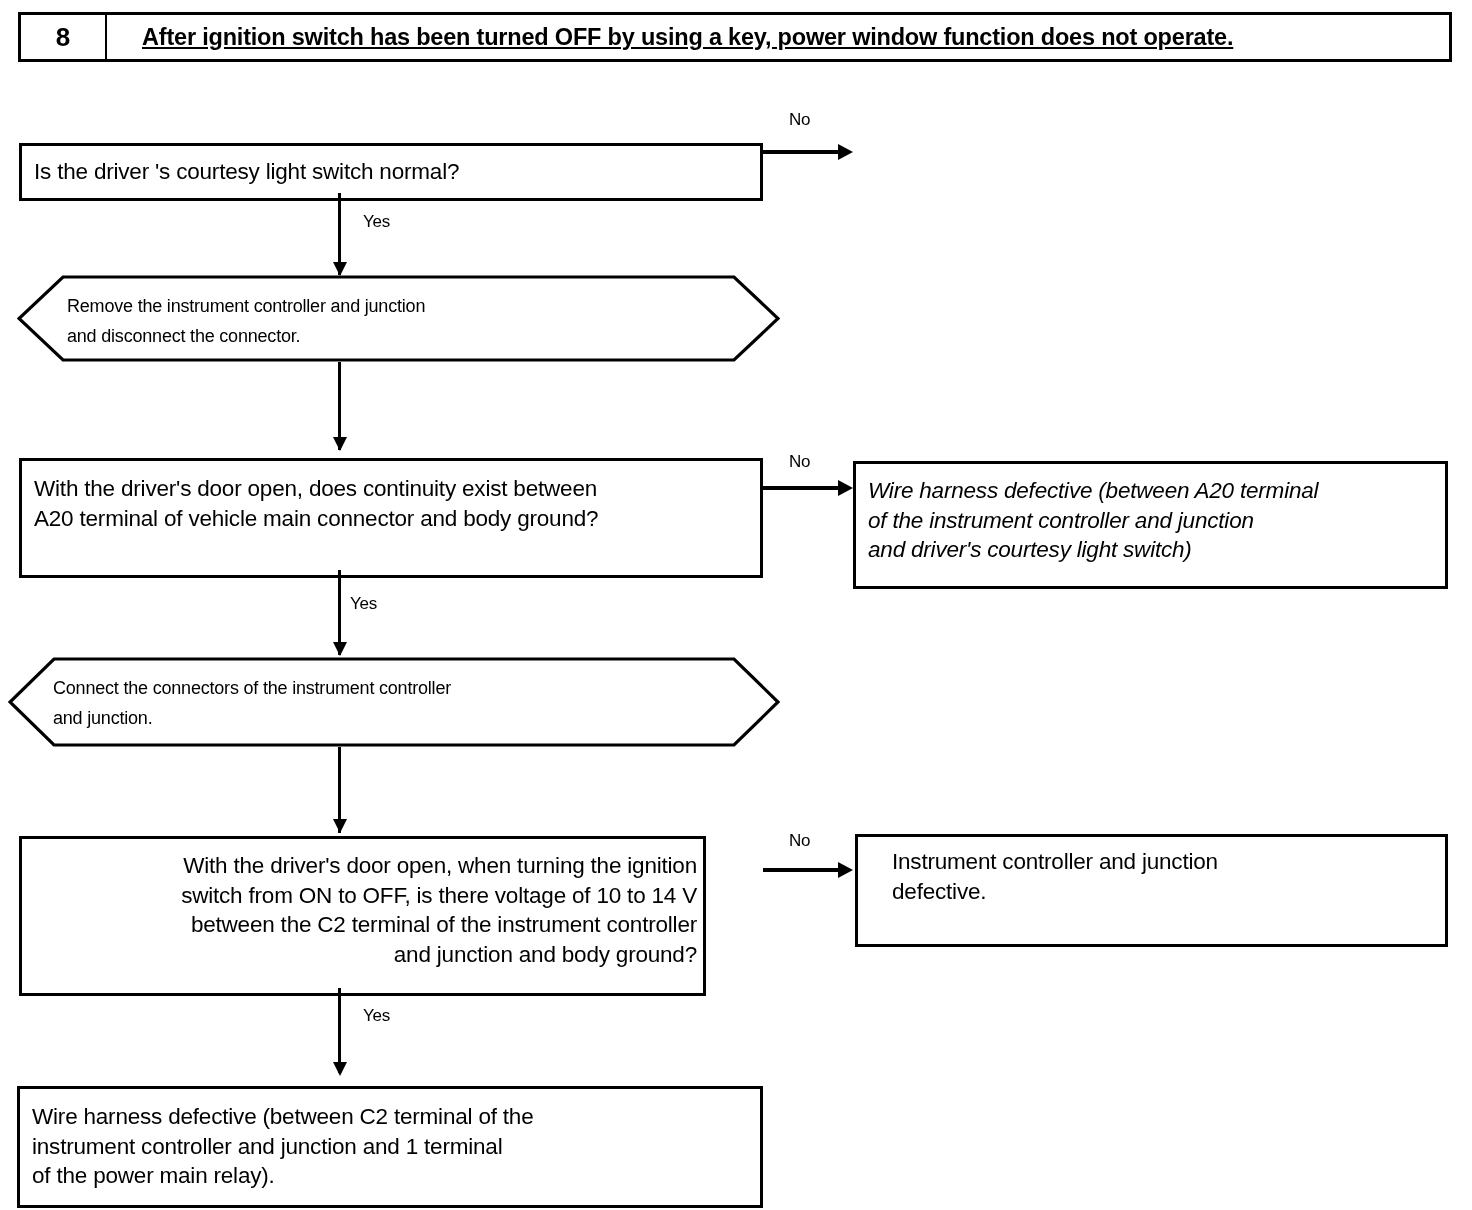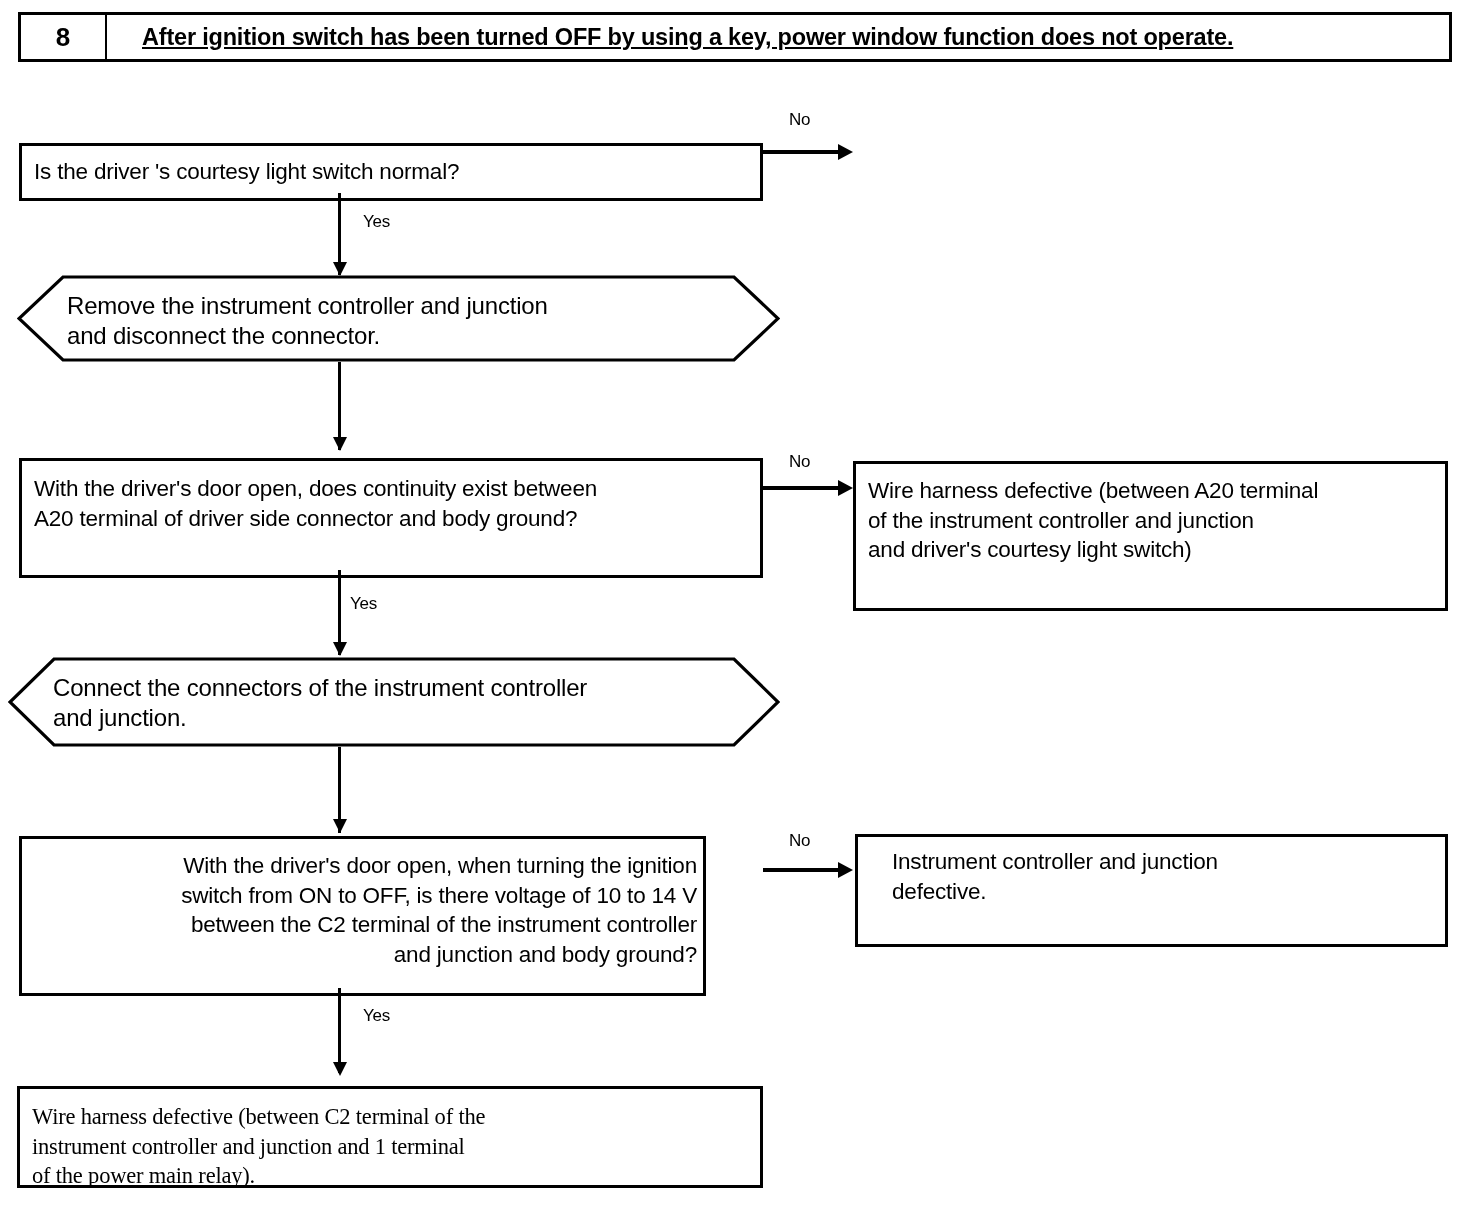--- a/index.html
+++ b/index.html
@@ -83,21 +83,21 @@
     position: absolute;
   }
   .hexwrap svg {
     display: block;
   }
   .hexwrap .hextxt {
     position: absolute;
     left: 50px;
     top: 16px;
     right: 50px;
-    font-size: 24px;
+    font-size: 18px;
     line-height: 30px;
     letter-spacing: -0.2px;
     white-space: pre-line;
   }
 
   
   .vline {
     position: absolute;
     width: 3px;
     background: #000;
@@ -159,28 +159,28 @@
     </svg>
     <div class="hextxt">Remove the instrument controller and junction
 and disconnect the connector.</div>
   </div>
 
   <div class="vline" style="left:338px; top:362px; height:88px;"></div>
   <div class="arrow-down" style="left:332.5px; top:437px;"></div>
 
   <div class="node" style="left:19px; top:450px; width:744px; height:120px;">
     <div class="txt" style="top:13px;">With the driver's door open, does continuity exist between
-A20 terminal of driver side connector and body ground?</div>
+A20 terminal of vehicle main connector and body ground?</div>
   </div>
 
   <div class="hline" style="left:763px; top:486px; width:78px;"></div>
   <div class="arrow-right" style="left:838px; top:480px;"></div>
   <div class="edge-label" style="left:789px; top:450px;">No</div>
 
-  <div class="node" style="left:853px; top:453px; width:595px; height:150px;">
+  <div class="node" style="left:853px; top:453px; width:595px; height:128px;font-style:italic;">
     <div class="txt" style="top:12px;">Wire harness defective (between A20 terminal
 of the instrument controller and junction
 and driver's courtesy light switch)</div>
   </div>
 
   <div class="vline" style="left:338px; top:570px; height:85px;"></div>
   <div class="arrow-down" style="left:332.5px; top:642px;"></div>
   <div class="edge-label" style="left:350px; top:592px;">Yes</div>
 
   <div class="hexwrap" style="left:8px; top:657px; width:772px; height:64px;">
@@ -207,19 +207,19 @@
 
   <div class="node" style="left:855px; top:826px; width:593px; height:113px;">
     <div class="txt" style="left:34px; top:10px;">Instrument controller and junction
 defective.</div>
   </div>
 
   <div class="vline" style="left:338px; top:988px; height:85px;"></div>
   <div class="arrow-down" style="left:332.5px; top:1062px;"></div>
   <div class="edge-label" style="left:363px; top:1004px;">Yes</div>
 
-  <div class="node" style="left:17px; top:1078px; width:746px; height:102px;font-family:Liberation Serif, serif;">
+  <div class="node" style="left:17px; top:1078px; width:746px; height:122px;">
     <div class="txt" style="top:13px;">Wire harness defective (between C2 terminal of the
 instrument controller and junction and 1 terminal
 of the power main relay).</div>
   </div>
 
 </div>
 
 </body></html>

